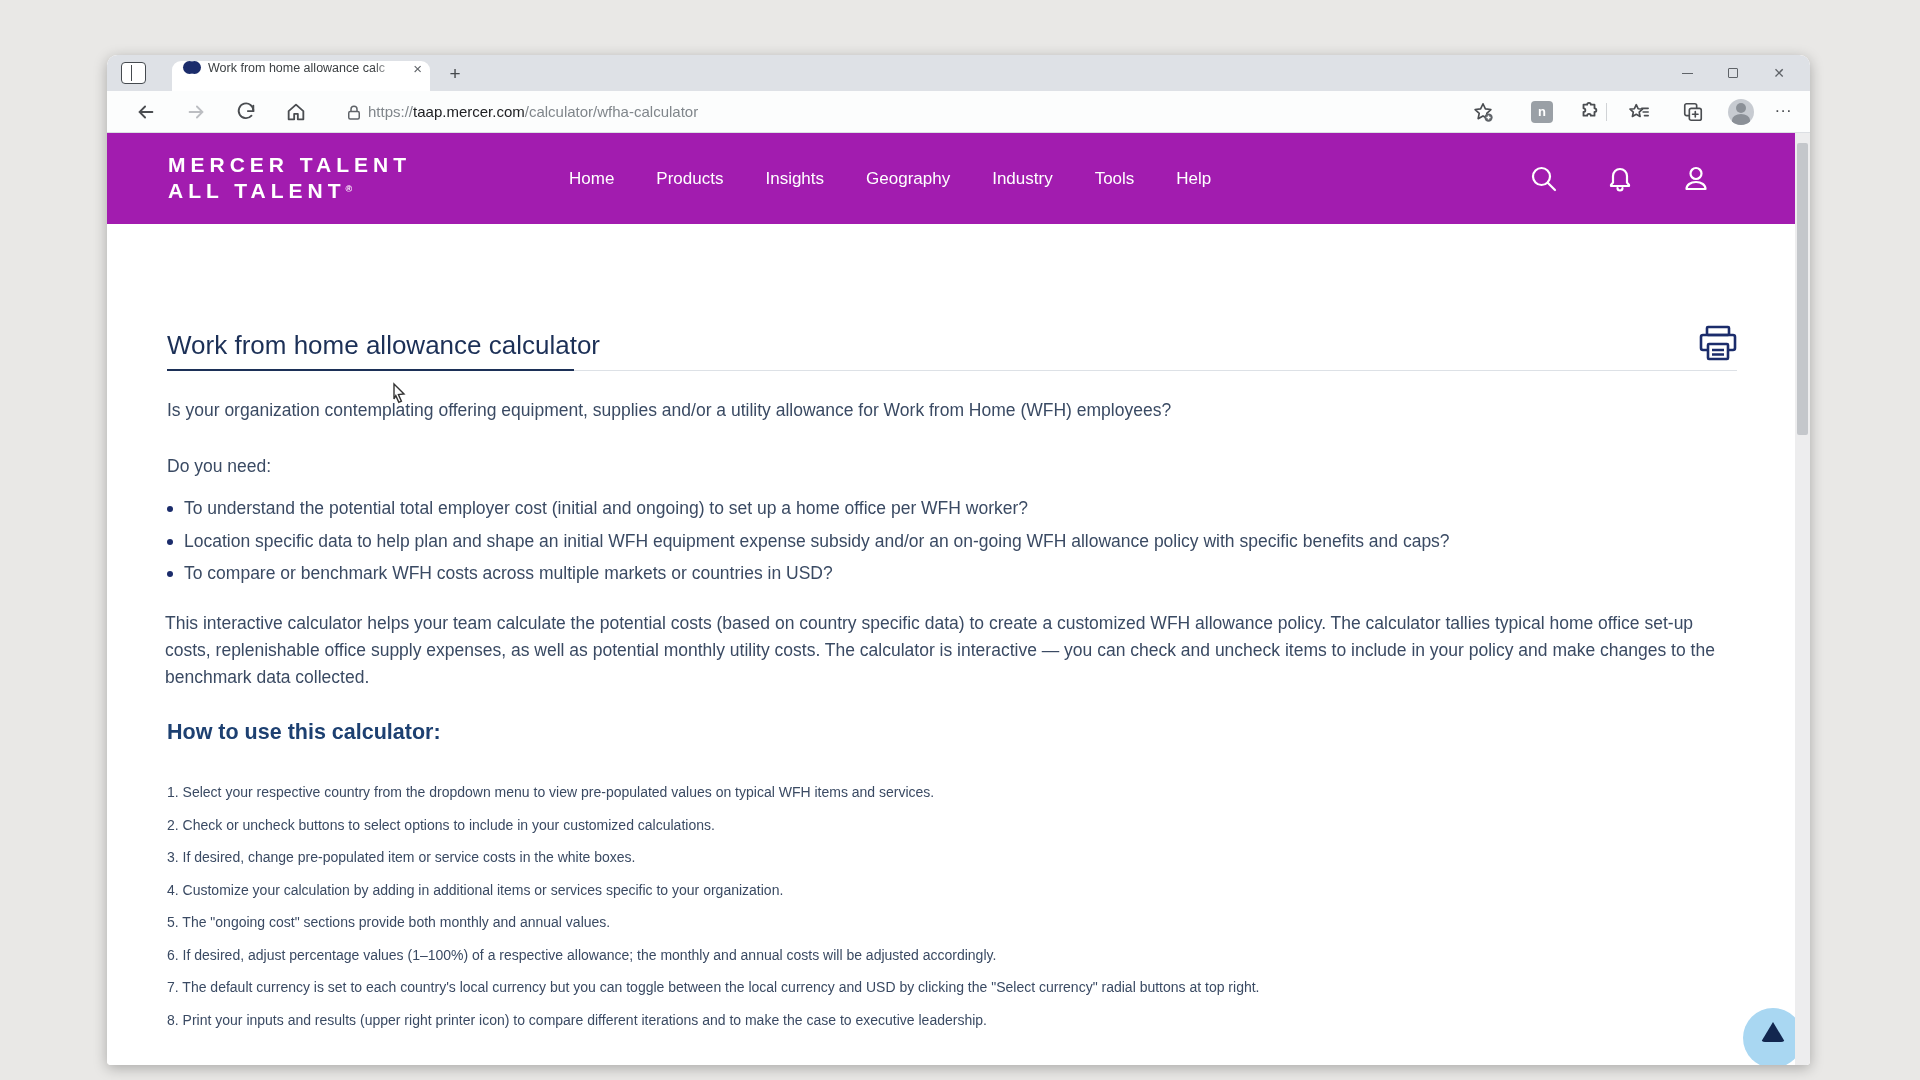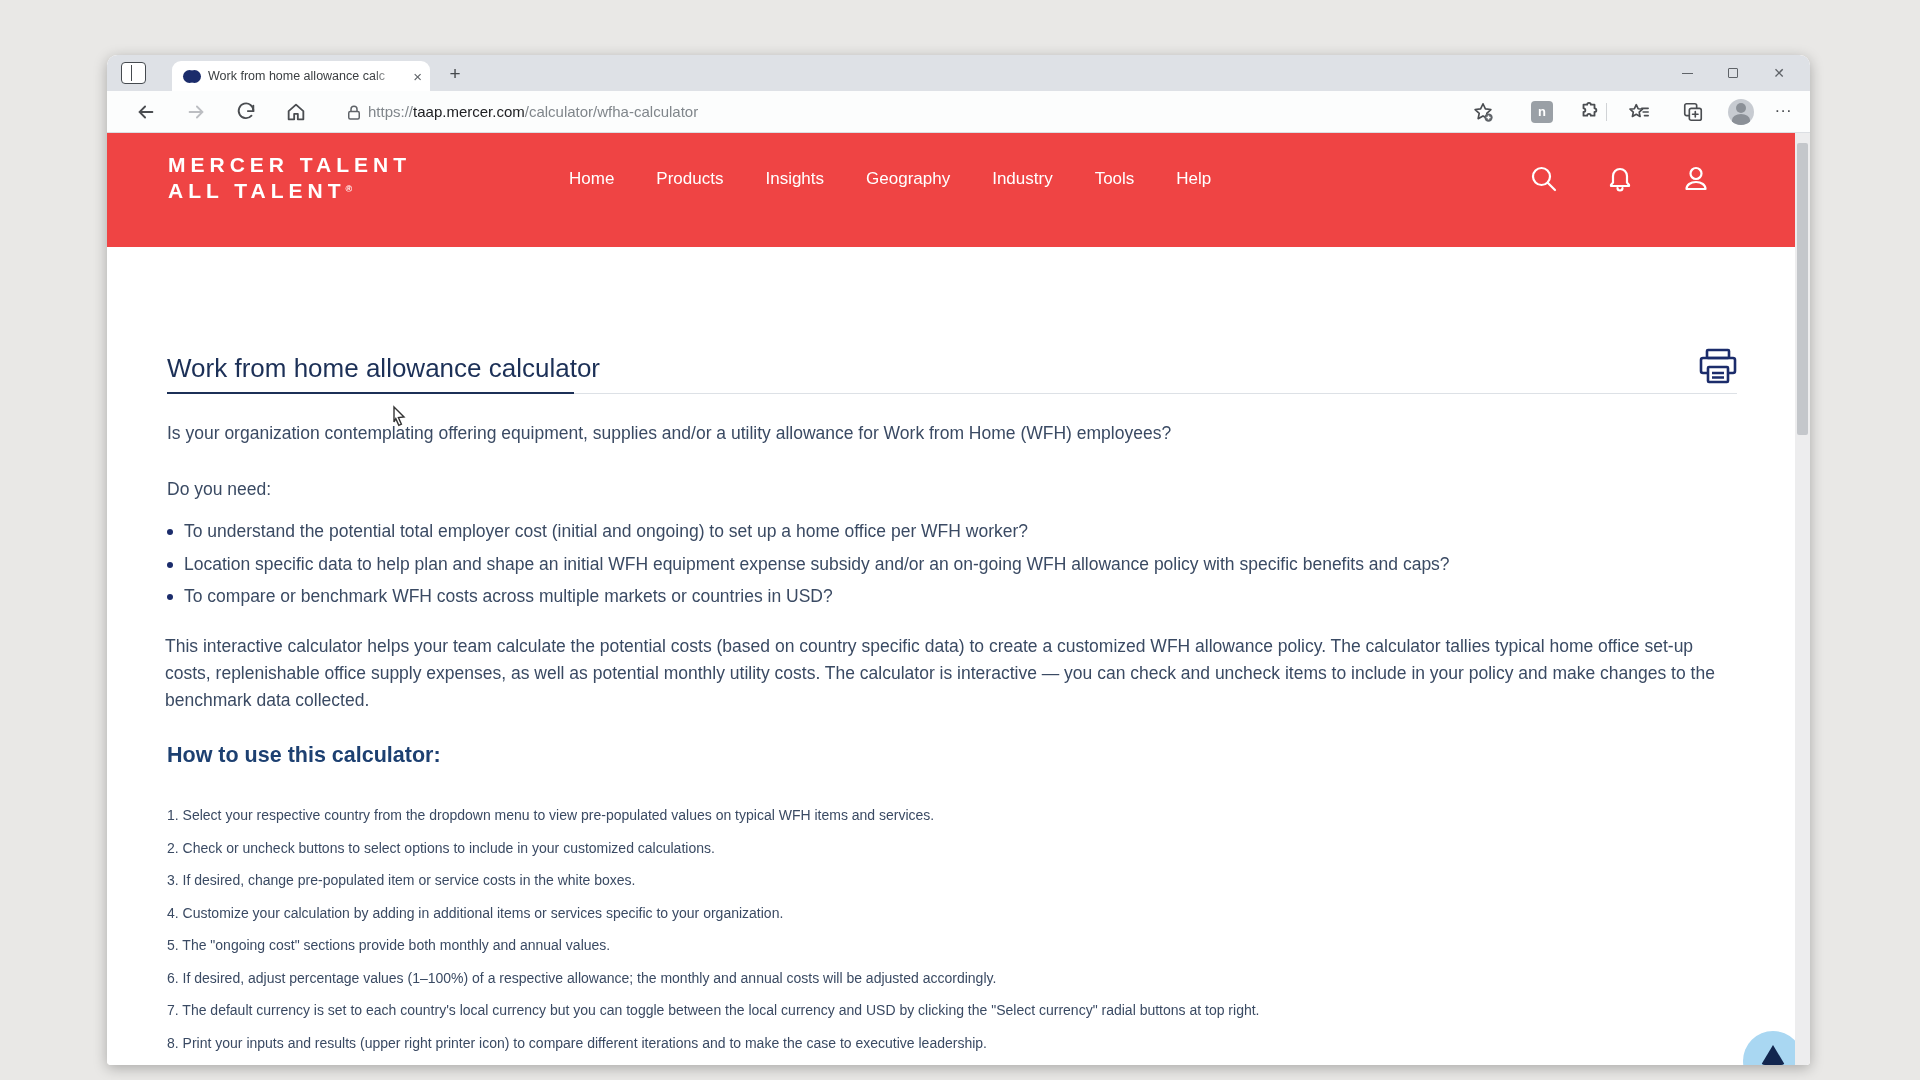--- a/index.html
+++ b/index.html
@@ -10,21 +10,21 @@
             border-radius:10px 10px 4px 4px; box-shadow:0 3px 14px rgba(0,0,0,.28);
             background:#fff; overflow:hidden; }
 
   
   .tabstrip { position:relative; height:36px; background:#dee1e6; border-radius:10px 10px 0 0; }
   .ws-icon { position:absolute; left:14px; top:7px; width:25px; height:22px;
              border:1.8px solid #454a4f; border-radius:4px; background:#fff; }
   .ws-icon::before { content:""; position:absolute; left:3px; top:2px; bottom:2px; width:6px;
              border-right:1.8px solid #454a4f; }
   .tab { position:absolute; left:65px; bottom:0; width:258px; height:30px; background:#fff;
-         border-radius:9px 9px 0 0; display:flex; align-items:center; padding:0 8px 0 11px; }
+         border-radius:9px 9px 0 0; display:flex; align-items:flex-start; padding:0 8px 0 11px; }
   .favicon { width:17px; height:13px; position:relative; flex:none; margin-right:8px; }
   .favicon i { position:absolute; top:0; width:13px; height:13px; border-radius:50%; background:#1b2c6b; }
   .favicon i:first-child { left:0; } .favicon i:last-child { left:5px; }
   .tab-title { font-size:12.5px; color:#3c4043; white-space:nowrap; overflow:hidden; width:188px;
                -webkit-mask-image:linear-gradient(90deg,#000 88%,transparent); }
   .tab-close { font-size:15px; color:#5f6368; margin-left:auto; line-height:1; cursor:default; }
   .newtab { position:absolute; left:336px; top:7px; width:24px; height:24px; text-align:center;
             font-size:19px; line-height:23px; color:#45494d; }
   .winctl { position:absolute; right:8px; top:0; height:36px; display:flex; }
   .winctl span { width:46px; height:36px; display:flex; align-items:center; justify-content:center;
@@ -46,21 +46,21 @@
   .tb-divider { position:absolute; left:1499px; top:12px; height:18px; border-left:1px solid #d0d3d6; }
   .dots { position:absolute; left:1668px; top:6px; font-size:17px; color:#4a4d51; letter-spacing:1px; }
   .avatar-ico { position:absolute; left:1621px; top:8px; width:26px; height:26px; border-radius:50%;
                 background:#c7cbd1; overflow:hidden; }
   .avatar-ico::before { content:""; position:absolute; left:8px; top:4px; width:10px; height:10px;
                 border-radius:50%; background:#8b9097; }
   .avatar-ico::after { content:""; position:absolute; left:4px; top:15px; width:18px; height:12px;
                 border-radius:50% 50% 0 0; background:#8b9097; }
 
   
-  .navbar { position:relative; height:114px; background:#ef4444; }
+  .navbar { position:relative; height:91px; background:#a21caf; }
   .logo { position:absolute; left:61px; top:20px; color:#fff; font-weight:bold; font-size:21px;
           letter-spacing:5px; line-height:24px; white-space:nowrap; }
   .logo sup { font-size:9px; letter-spacing:0; vertical-align:6px; }
   .nav-menu { position:absolute; left:418px; top:0; height:91px; display:flex; align-items:center; gap:42px;margin-left:44px; }
   .nav-item { color:#fff; font-size:17px; white-space:nowrap; cursor:pointer; }
   .nav-icons { position:absolute; right:98px; top:0; height:91px; display:flex; align-items:center; gap:44px; }
   .nav-icons svg { display:block; }
 
   
   .content { position:relative; height:841px; background:#fff; overflow:hidden; }

